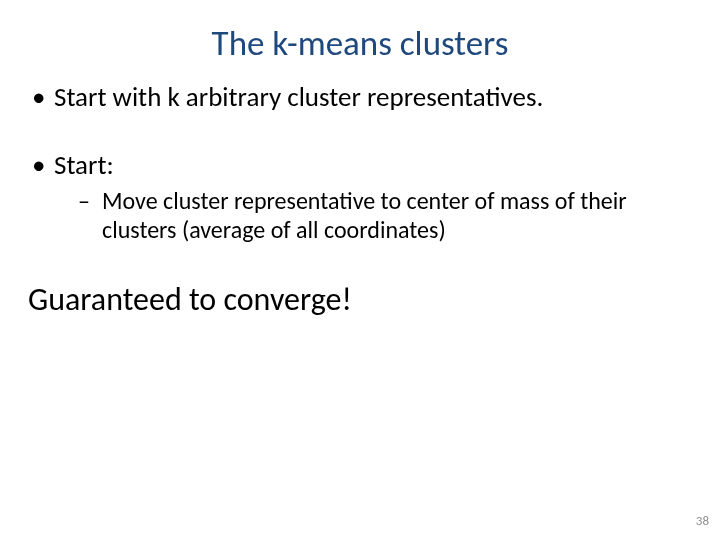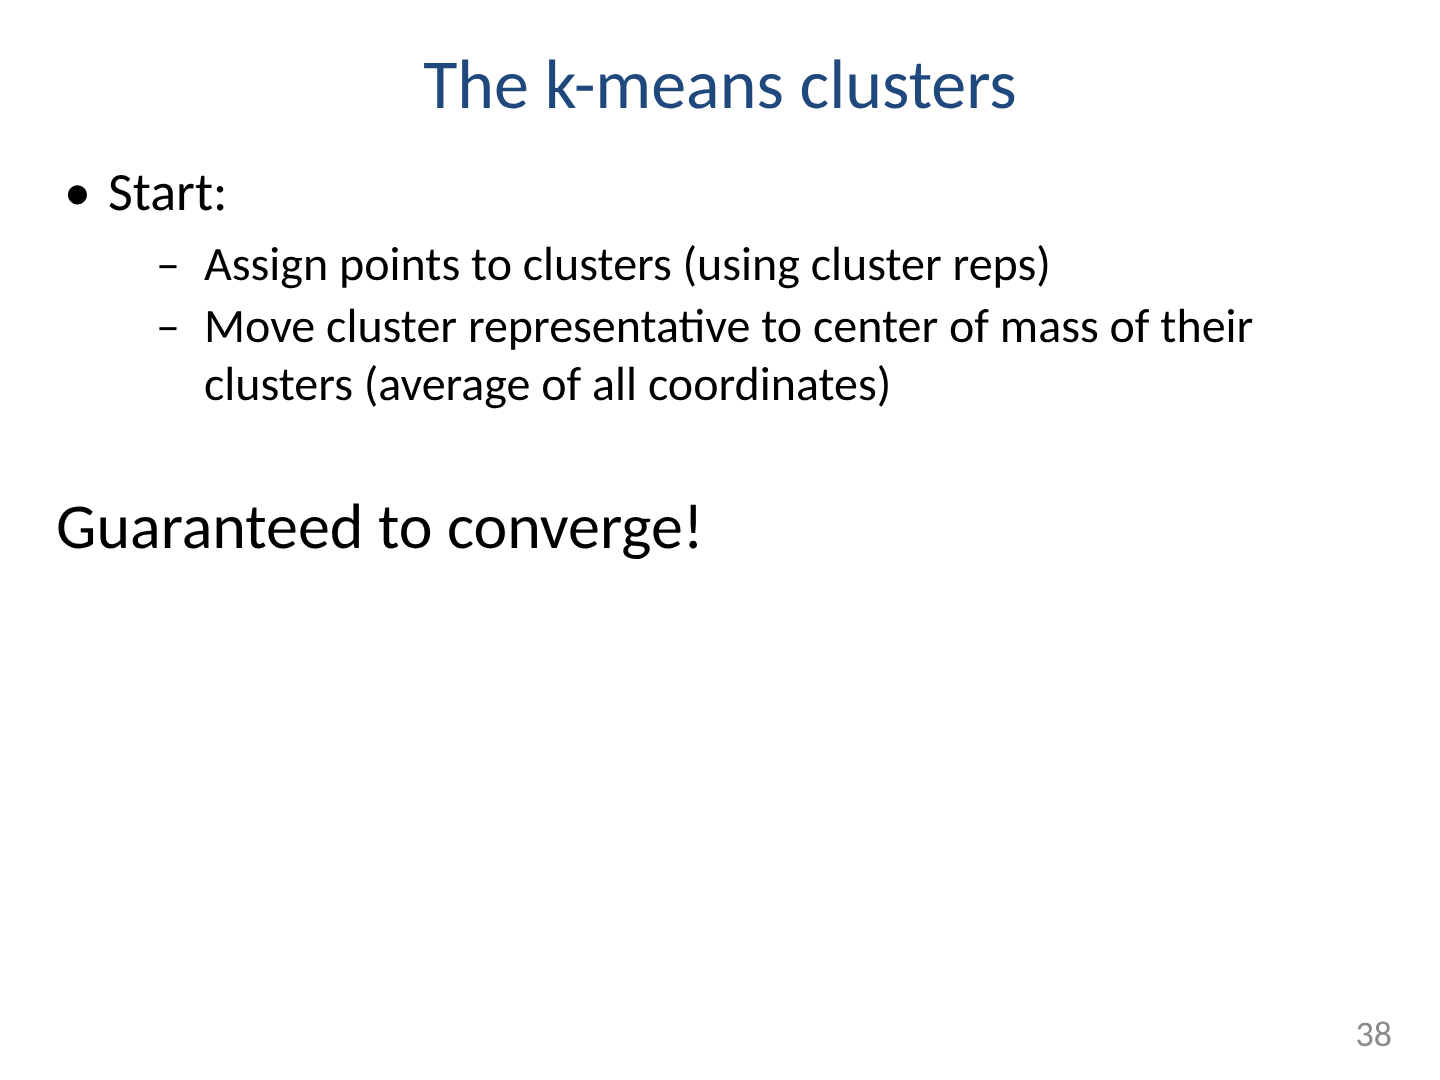--- a/index.html
+++ b/index.html
@@ -67,40 +67,40 @@
     top: 0;
   }
   .plain {
     font-size: 32px;
     margin-top: 36px;
     padding-left: 0;
   }
   .pagenum {
     position: absolute;
     bottom: 12px;
-    right: 24px;
-    font-size: 18px;
+    right: 11px;
+    font-size: 13px;
     color: #8b8b8b;
   }
 </style>
 </head>
 <body>
 
 <div class="slide">
 
   <div class="title">The k-means clusters</div>
 
   <div class="body">
     <ul class="level1">
       <li>
+        <span>Start with k arbitrary cluster representatives.</span>
+      </li>
+      <li>
         <span>Start:</span>
         <ul class="level2">
-          <li>
-            <span>Assign points to clusters (using cluster reps)</span>
-          </li>
           <li>
             <span>Move cluster representative to center of mass of their clusters (average of all coordinates)</span>
           </li>
         </ul>
       </li>
     </ul>
     <div class="plain">Guaranteed to converge!</div>
   </div>
 
   <div class="pagenum">38</div>

